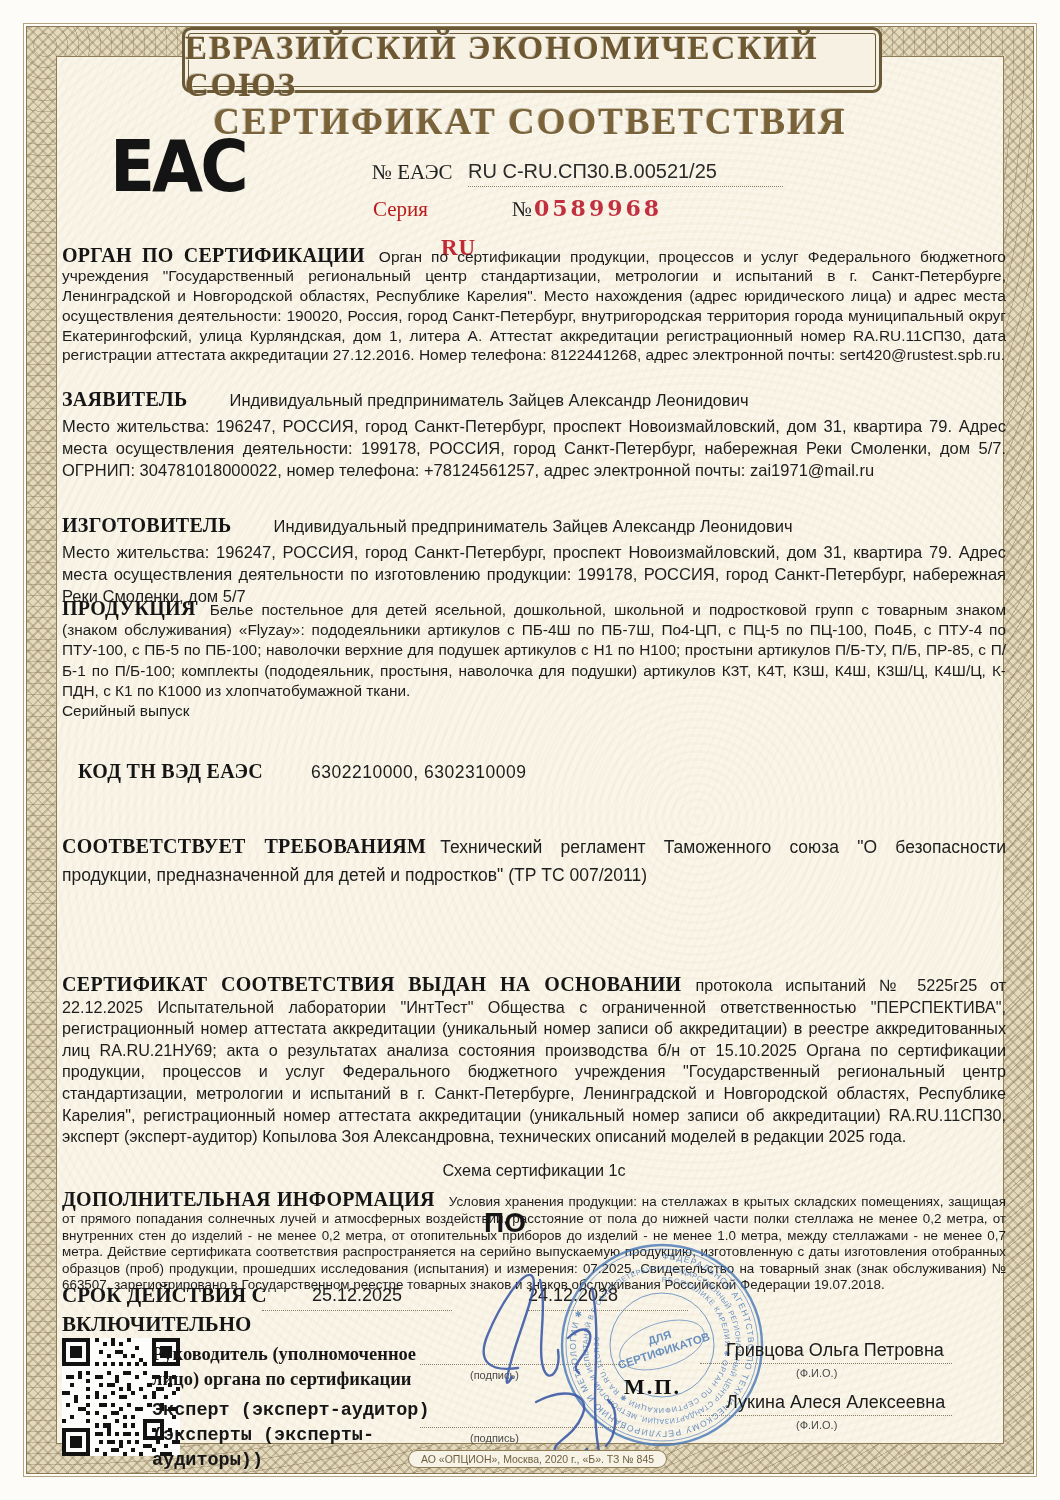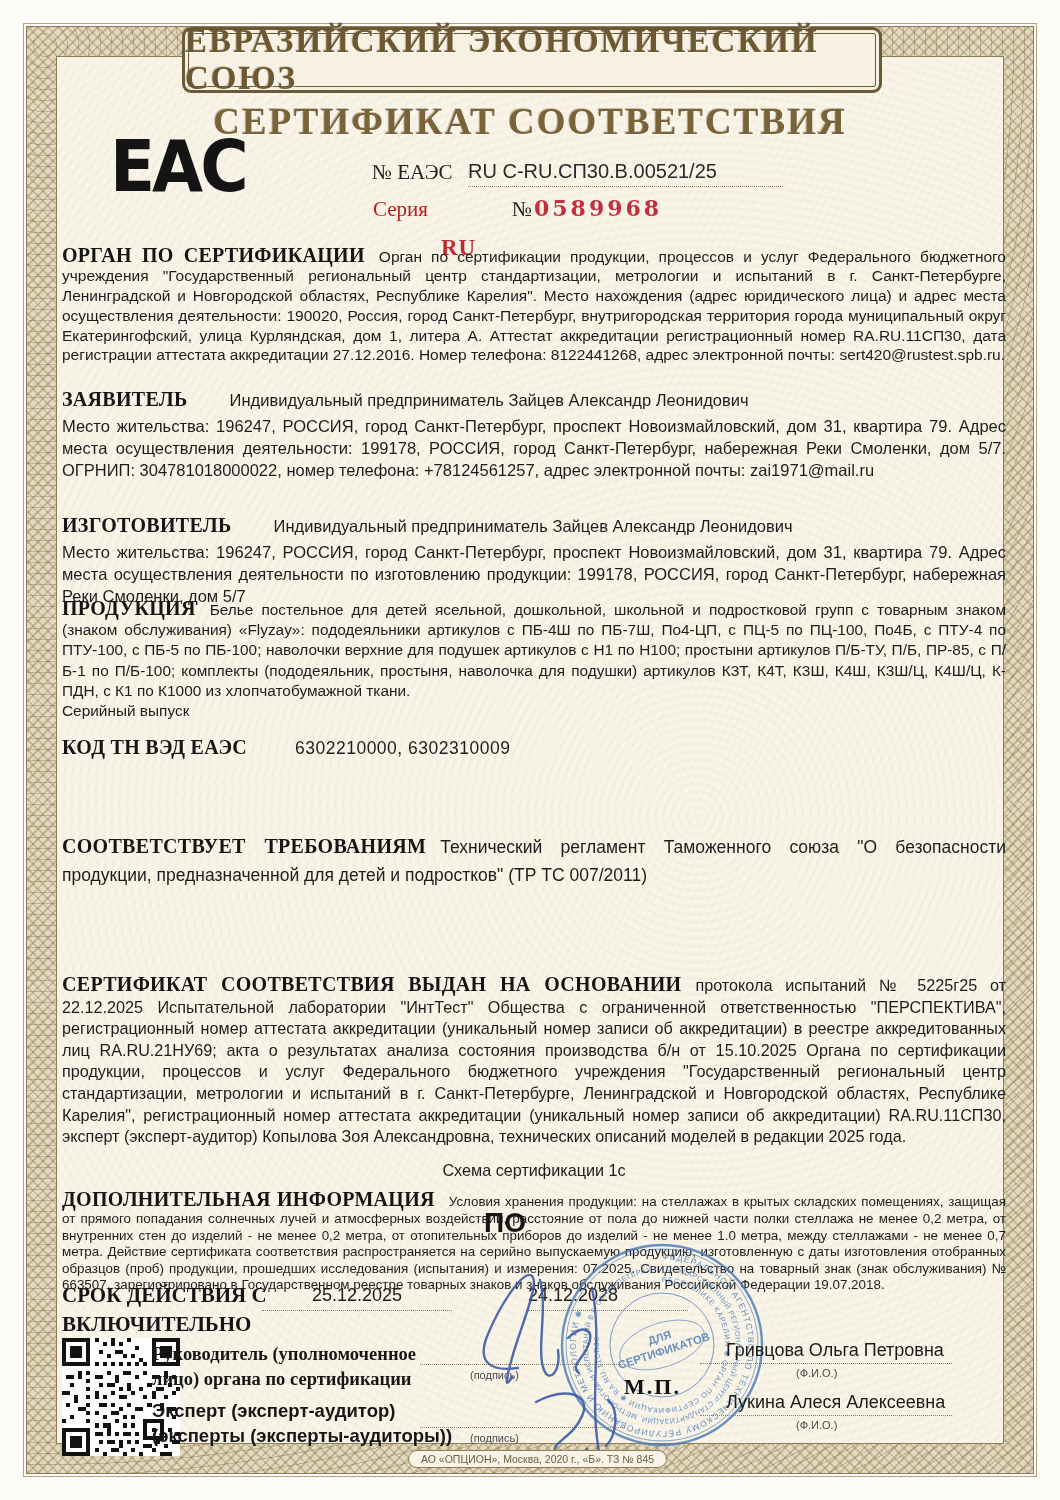--- a/index.html
+++ b/index.html
@@ -13,21 +13,21 @@
       repeating-linear-gradient(45deg, rgba(122,102,64,.26) 0 2px, transparent 2px 7px),
       repeating-radial-gradient(circle at 18px 18px, rgba(95,76,42,.28) 0 1px, transparent 1px 11px);}
   .frame-inner{position:absolute;inset:56px;background:#f9f5e9;border:1px solid #8d7c55;
     background-image:
       repeating-radial-gradient(circle at 640px 760px, rgba(196,166,106,.05) 0 3px, transparent 3px 8px),
       repeating-linear-gradient(115deg, rgba(200,175,125,.05) 0 2px, transparent 2px 7px);}
   
   .banner{position:absolute;left:182px;top:27px;width:694px;height:60px;z-index:3;
     background:#f6f1e2;border:3px solid #6b5a38;border-radius:9px;
     box-shadow:inset 0 0 0 3px #f6f1e2, inset 0 0 0 4px #6b5a38;
-    display:flex;align-items:center;justify-content:center;}
+    display:flex;align-items:flex-start;justify-content:center;}
   .banner-title{font-family:"Liberation Serif",serif;font-weight:bold;font-size:33px;
     letter-spacing:2px;color:#6d5832;text-shadow:1px 1px 0 rgba(255,255,255,.5),-1px -1px 0 rgba(80,60,30,.25);}
   .eac{position:absolute;left:110px;top:128px;z-index:2;font-family:"DejaVu Sans",sans-serif;
     font-weight:bold;font-size:66px;letter-spacing:-3px;color:#141414;transform:scaleY(1.08);}
   .doc-title{position:absolute;left:0;top:100px;width:1060px;text-align:center;z-index:2;
     font-family:"Liberation Serif",serif;font-weight:bold;font-size:37px;letter-spacing:2px;
     color:#7a6339;text-shadow:1px 1px 0 rgba(255,255,255,.55),-1px -1px 0 rgba(85,65,35,.3);}
   .num-label{position:absolute;left:372px;top:160px;font-family:"Liberation Serif",serif;font-size:21px;color:#222;}
   .num-value{position:absolute;left:468px;top:160px;font-size:20px;color:#2a2a2a;
     border-bottom:1px dotted #8b8168;padding:0 66px 3px 0;}
@@ -41,42 +41,42 @@
   .sec{position:absolute;left:62px;width:944px;text-align:justify;}
   .lbl{font-family:"Liberation Serif",serif;font-weight:bold;font-size:20px;color:#151515;
     letter-spacing:.3px;margin-right:14px;}
   .sec-org{top:230px;font-size:15.5px;line-height:19.8px;}
   .line-app{top:372px;} .line-app .name{font-size:16.5px;margin-left:28px;}
   .body-app{top:398px;font-size:16.5px;line-height:22px;}
   .line-man{top:498px;} .line-man .name{font-size:16.5px;margin-left:28px;}
   .body-man{top:524px;font-size:16.5px;line-height:22px;}
   .sec-prod{top:598px;font-size:15.4px;line-height:20.2px;}
   .sec-prod .para{margin:0;}
-  .sec-kod{top:720px;} .kod-value{font-size:17.5px;margin-left:34px;letter-spacing:.5px;}
+  .sec-kod{top:744px;margin-left:16px;} .kod-value{font-size:17.5px;margin-left:34px;letter-spacing:.5px;}
   .sec-comp{top:814px;font-size:17.5px;line-height:28px;}
   .sec-basis{top:974px;font-size:16.2px;line-height:21.6px;}
   .scheme{text-align:left;}
   .sec-extra{top:1178px;font-size:13.4px;line-height:16.6px;}
   .sec-extra .lbl{font-size:20px;}
   .srok-row{position:absolute;left:62px;top:1283px;z-index:5;}
   .srok-lbl{font-family:"Liberation Serif",serif;font-weight:bold;font-size:21px;color:#151515;}
   .incl{position:absolute;left:62px;top:1312px;font-family:"Liberation Serif",serif;
     font-weight:bold;font-size:21px;color:#151515;}
   .date-from{position:absolute;left:262px;top:1285px;width:190px;font-size:18px;text-align:center;
     border-bottom:1px dotted #8b8168;padding-bottom:4px;}
   .po-lbl{position:absolute;left:484px;top:1207px;font-family:Liberation Sans, sans-serif;
     font-weight:bold;font-size:28px;color:#151515;}
   .date-to{position:absolute;left:528px;top:1285px;width:160px;font-size:18px;text-align:left;
     border-bottom:1px dotted #8b8168;padding-bottom:4px;}
   
   .qr{position:absolute;left:62px;top:1338px;width:118px;height:118px;z-index:4;}
   .role1{position:absolute;left:152px;top:1342px;width:310px;z-index:5;
     font-family:"Liberation Serif",serif;font-weight:bold;font-size:18.5px;line-height:25px;color:#161616;}
   .role2{position:absolute;left:152px;top:1398px;width:330px;z-index:5;
-    font-family:Liberation Sans, sans-serif;font-weight:bold;font-size:18.5px;line-height:25px;color:#161616;}
+    font-family:Liberation Mono, monospace;font-weight:bold;font-size:18.5px;line-height:25px;color:#161616;}
   .sigline{position:absolute;border-bottom:1px dotted #8b8168;z-index:4;}
   .sl1{left:420px;top:1364px;width:205px;} .sl2{left:420px;top:1427px;width:205px;}
   .cap{position:absolute;font-size:11px;color:#4a4a4a;z-index:5;}
   .cap-p1{left:470px;top:1369px;} .cap-p2{left:470px;top:1432px;}
   .name1{position:absolute;left:726px;top:1340px;font-size:18px;color:#1b1b1b;z-index:6;}
   .name2{position:absolute;left:726px;top:1392px;font-size:18px;color:#1b1b1b;z-index:6;}
   .fl1{left:700px;top:1363px;width:252px;} .fl2{left:700px;top:1415px;width:252px;}
   .cap-f1{left:796px;top:1367px;} .cap-f2{left:796px;top:1419px;}
   .mp{position:absolute;left:624px;top:1374px;z-index:6;font-family:"Liberation Serif",serif;
     font-weight:bold;font-size:22px;letter-spacing:2px;color:#111;}

